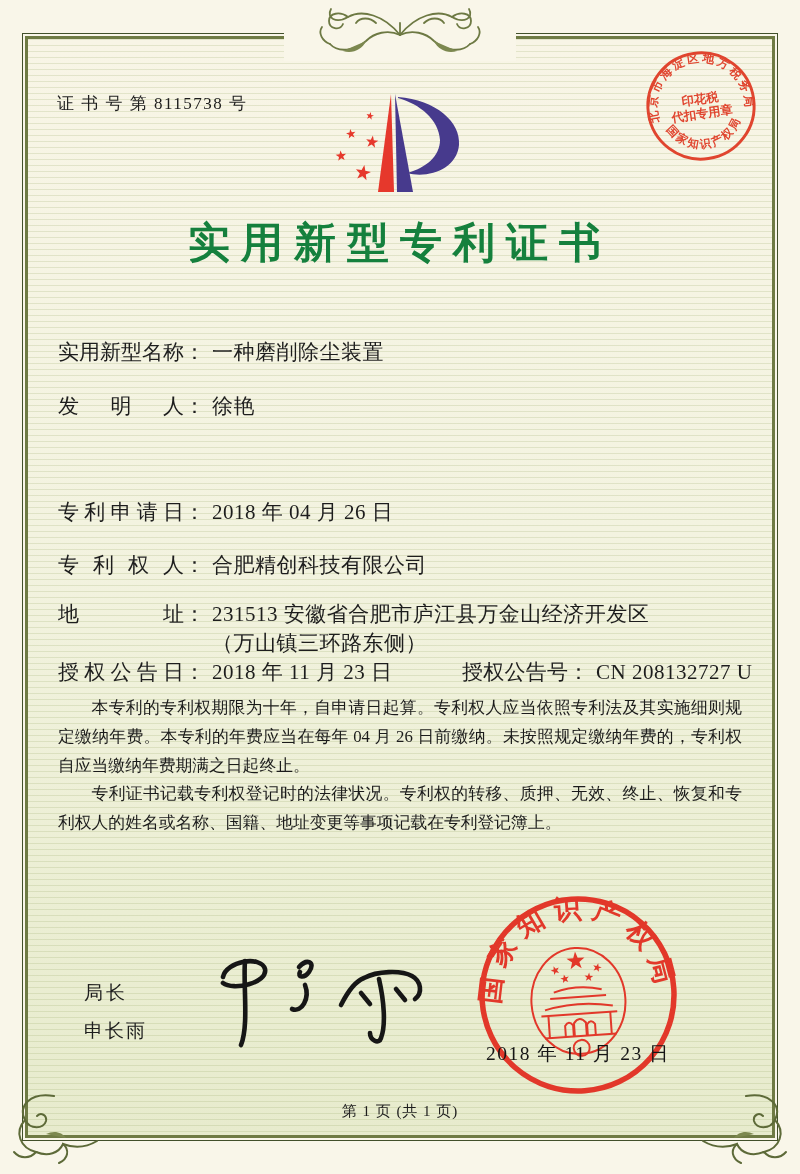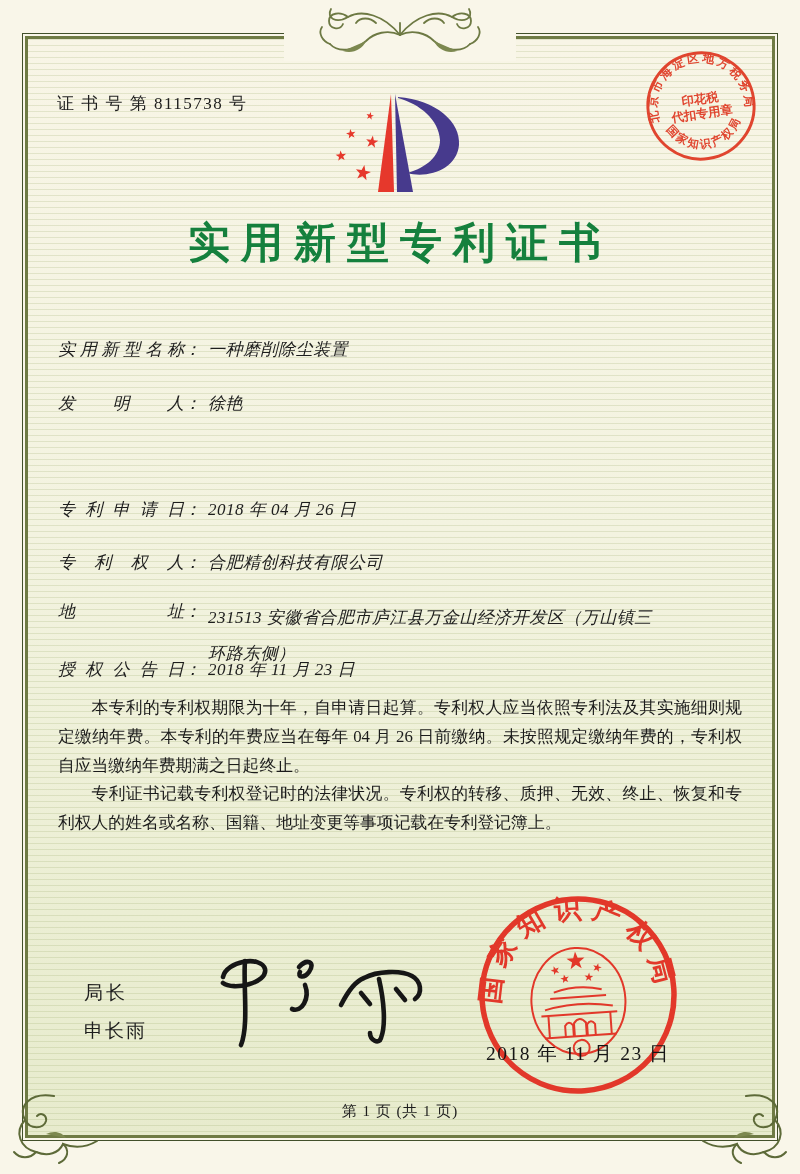--- a/index.html
+++ b/index.html
@@ -9,26 +9,26 @@
   .frame{position:absolute;left:22px;top:33px;right:22px;bottom:33px;border:1px solid #42502a;padding:2px;box-sizing:border-box;}
   .frame-inner{width:100%;height:100%;box-sizing:border-box;border:3px solid #6f7b44;
      background:
        repeating-linear-gradient(180deg, rgba(150,167,100,.22) 0 1px, rgba(0,0,0,0) 1px 6px),
        linear-gradient(180deg,#f8f5e6 0%,#f3f3e0 45%,#ebeed3 80%,#e7ebcd 100%);}
   .content{position:absolute;inset:0;}
   .cert-no{position:absolute;left:57px;top:92px;font-size:17px;letter-spacing:1.5px;}
   .logo{position:absolute;left:328px;top:84px;width:152px;height:122px;}
   .title{position:absolute;left:0;top:215px;width:100%;text-align:center;font-size:42px;font-weight:bold;letter-spacing:11px;color:#15803d;}
   .stamp{position:absolute;left:642px;top:47px;width:118px;height:118px;transform:rotate(-8deg);}
-  .row{position:absolute;left:58px;font-size:17px;white-space:nowrap;font-style:italic;}
+  .row{position:absolute;left:58px;font-size:21px;white-space:nowrap;}
   .lab{display:inline-block;width:126px;text-align:justify;text-align-last:justify;}
   .lab-sm{display:inline-block;width:106px;text-align:justify;text-align-last:justify;}
   .colon{display:inline-block;}
   .val{display:inline-block;margin-left:7px;letter-spacing:.5px;}
-  .val-wrap{display:inline-block;margin-left:7px;width:452px;white-space:normal;vertical-align:top;line-height:36px;letter-spacing:.5px;}
+  .val-wrap{display:inline-block;margin-left:7px;width:452px;white-space:normal;vertical-align:top;line-height:29px;letter-spacing:.5px;}
   .paras{position:absolute;left:58px;top:694px;width:684px;font-size:16.8px;line-height:28.8px;text-align:justify;color:#1b1b1b;}
   .paras p{margin:0;text-indent:2em;}
   .signoff-title{position:absolute;left:84px;top:980px;font-size:19px;letter-spacing:3px;}
   .signoff-name{position:absolute;left:84px;top:1018px;font-size:19px;letter-spacing:2px;}
   .signature{position:absolute;left:193px;top:933px;width:238px;height:118px;}
   .big-seal{position:absolute;left:468px;top:885px;width:220px;height:220px;transform:rotate(-4deg);}
   .seal-date{position:absolute;left:472px;top:1040px;width:212px;text-align:center;font-size:19.5px;letter-spacing:1.5px;color:#151515;z-index:5;}
   .footer{position:absolute;left:0;top:1102px;width:100%;text-align:center;font-size:15px;letter-spacing:1px;}
   .ornament-top{position:absolute;left:270px;top:3px;width:260px;height:58px;}
   .corner-bl{position:absolute;left:2px;top:1092px;width:100px;height:80px;}
@@ -132,20 +132,23 @@
       <span class="lab">专利申请日</span><span class="colon">：</span><span class="val">2018 年 04 月 26 日</span>
     </div>
     <div class="row" style="top:551px">
       <span class="lab">专利权人</span><span class="colon">：</span><span class="val">合肥精创科技有限公司</span>
     </div>
     <div class="row" style="top:600px">
       <span class="lab">地址</span><span class="colon">：</span><span class="val-wrap">231513 安徽省合肥市庐江县万金山经济开发区（万山镇三环路东侧）</span>
     </div>
     <div class="row" style="top:658px">
       <span class="lab">授权公告日</span><span class="colon">：</span><span class="val">2018 年 11 月 23 日</span>
+    </div>
+    <div class="row" style="left:462px;top:658px">
+      <span class="lab-sm">授权公告号</span><span class="colon">：</span><span class="val">CN 208132727 U</span>
     </div>
 
     <div class="paras">
       <p>本专利的专利权期限为十年，自申请日起算。专利权人应当依照专利法及其实施细则规定缴纳年费。本专利的年费应当在每年 04 月 26 日前缴纳。未按照规定缴纳年费的，专利权自应当缴纳年费期满之日起终止。</p>
       <p>专利证书记载专利权登记时的法律状况。专利权的转移、质押、无效、终止、恢复和专利权人的姓名或名称、国籍、地址变更等事项记载在专利登记簿上。</p>
     </div>
 
     <div class="signoff-title">局长</div>
     <div class="signoff-name">申长雨</div>
 

